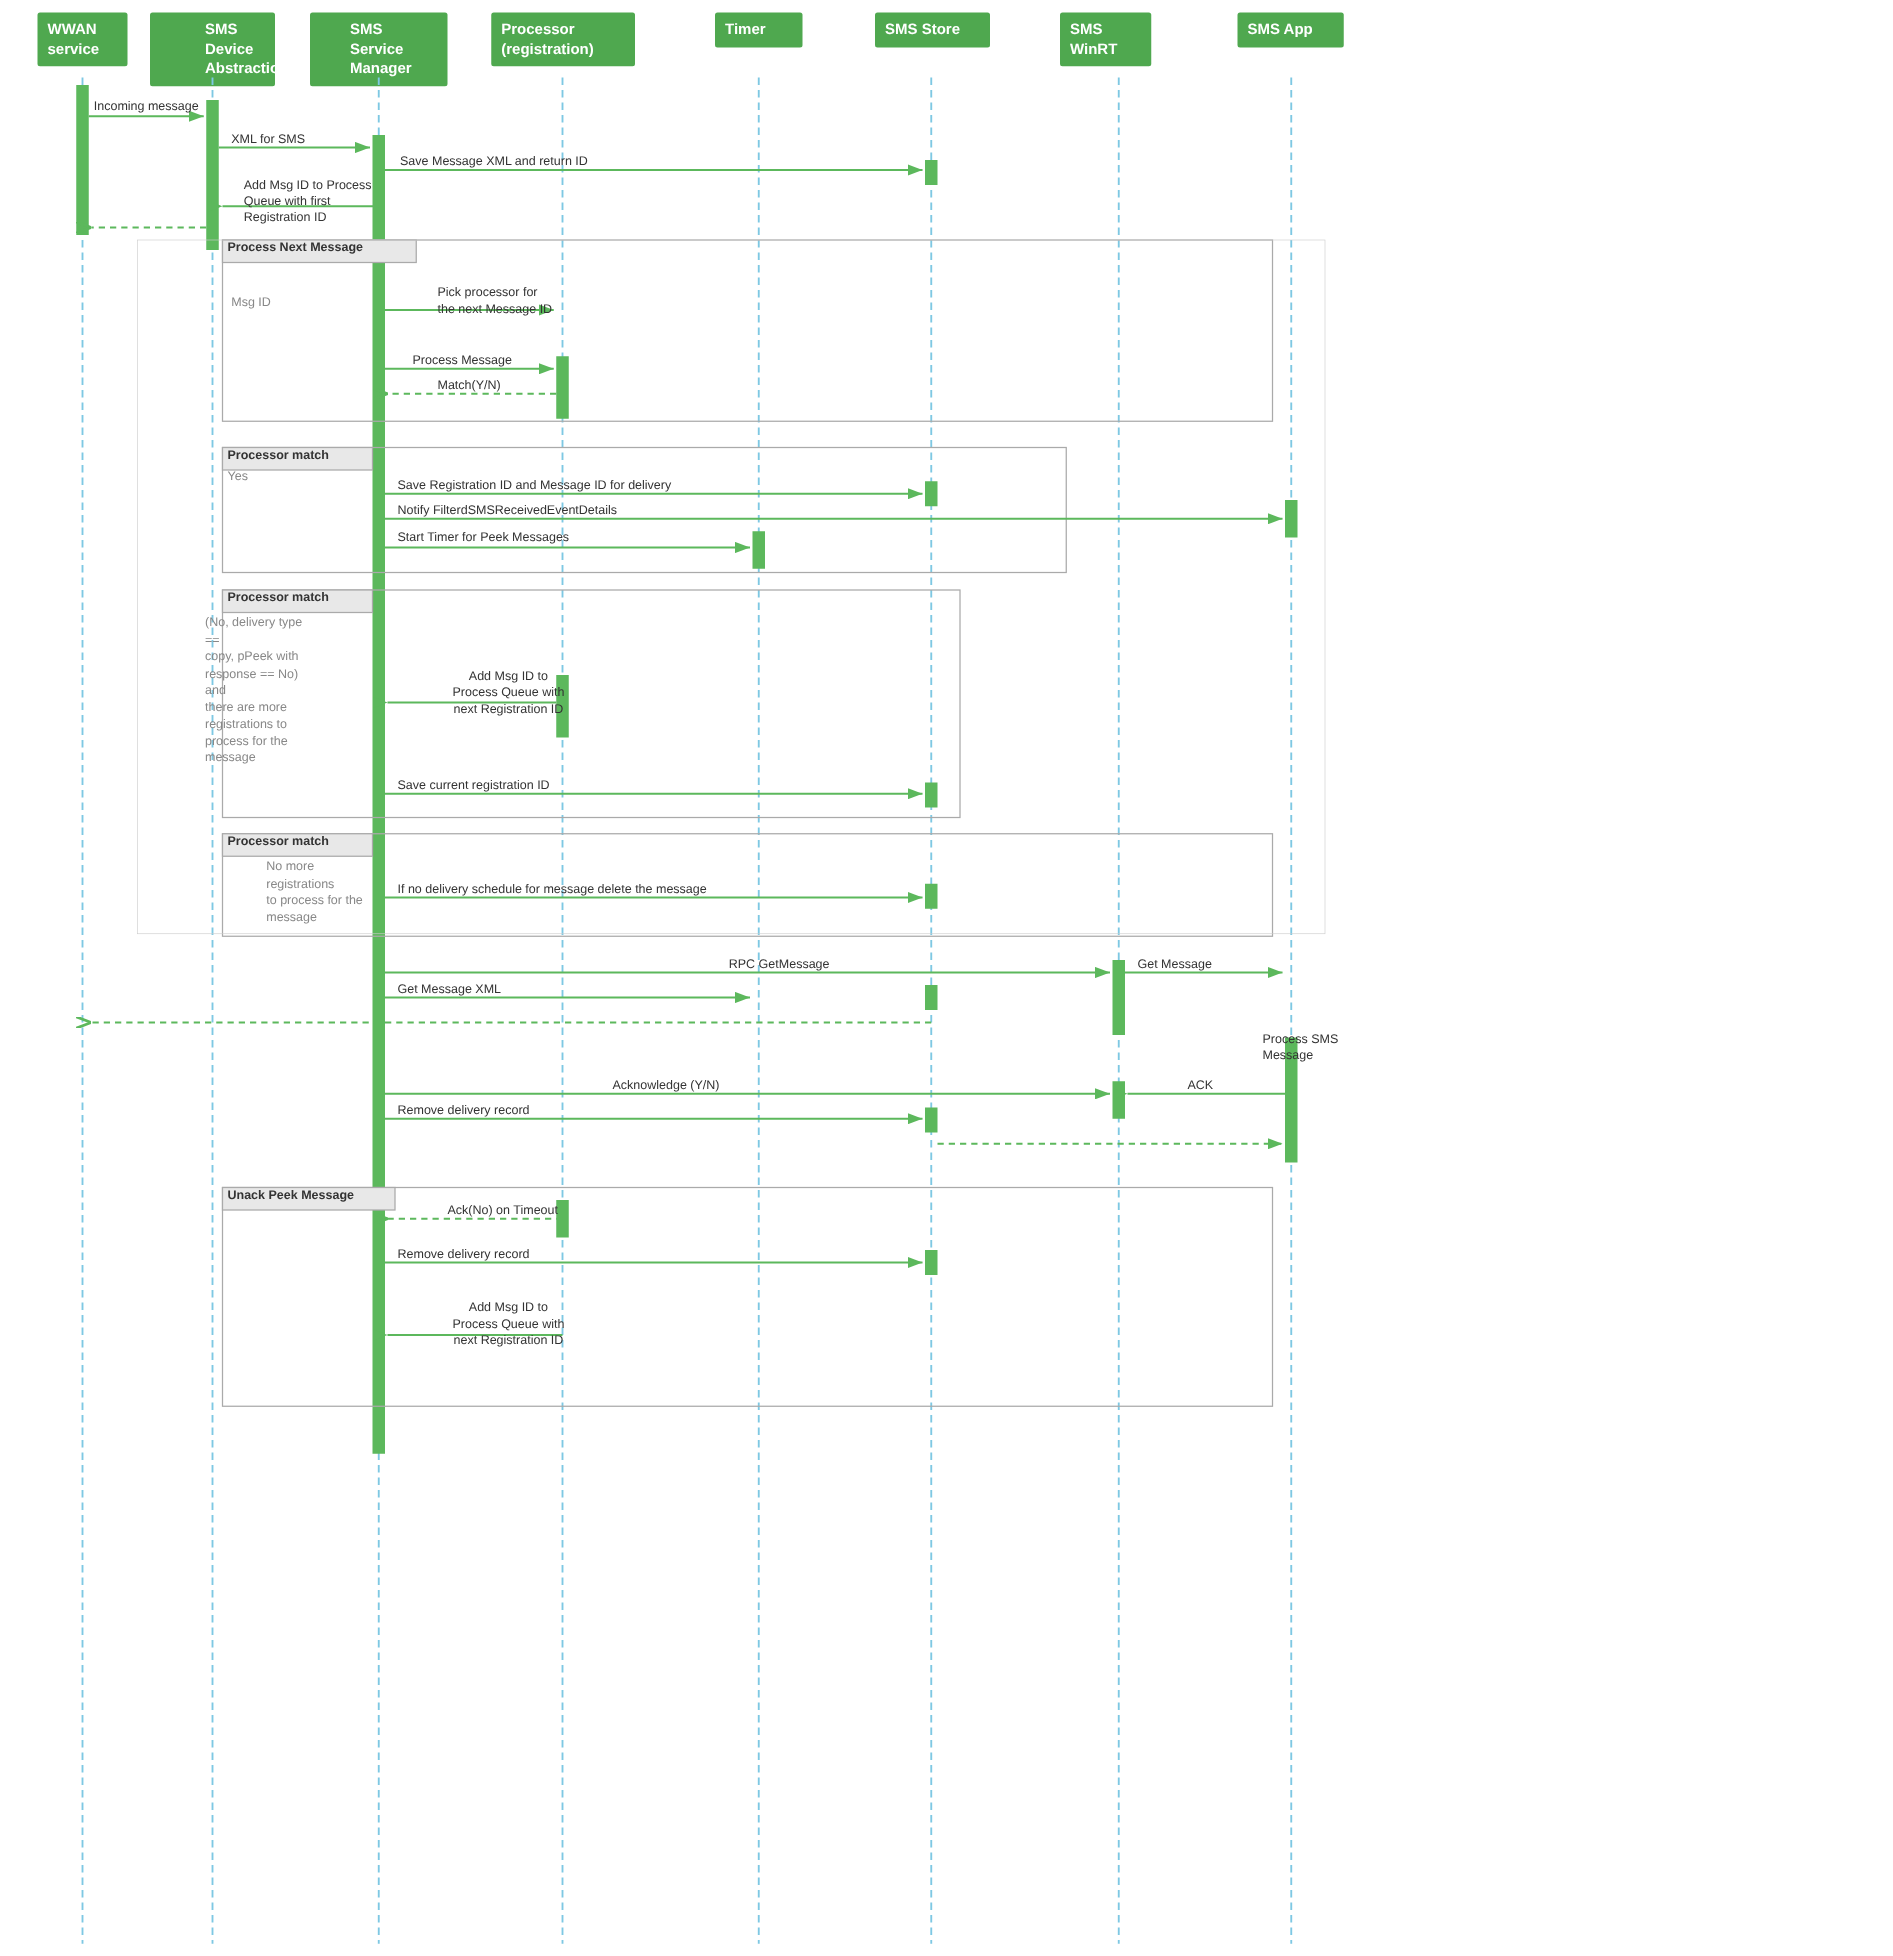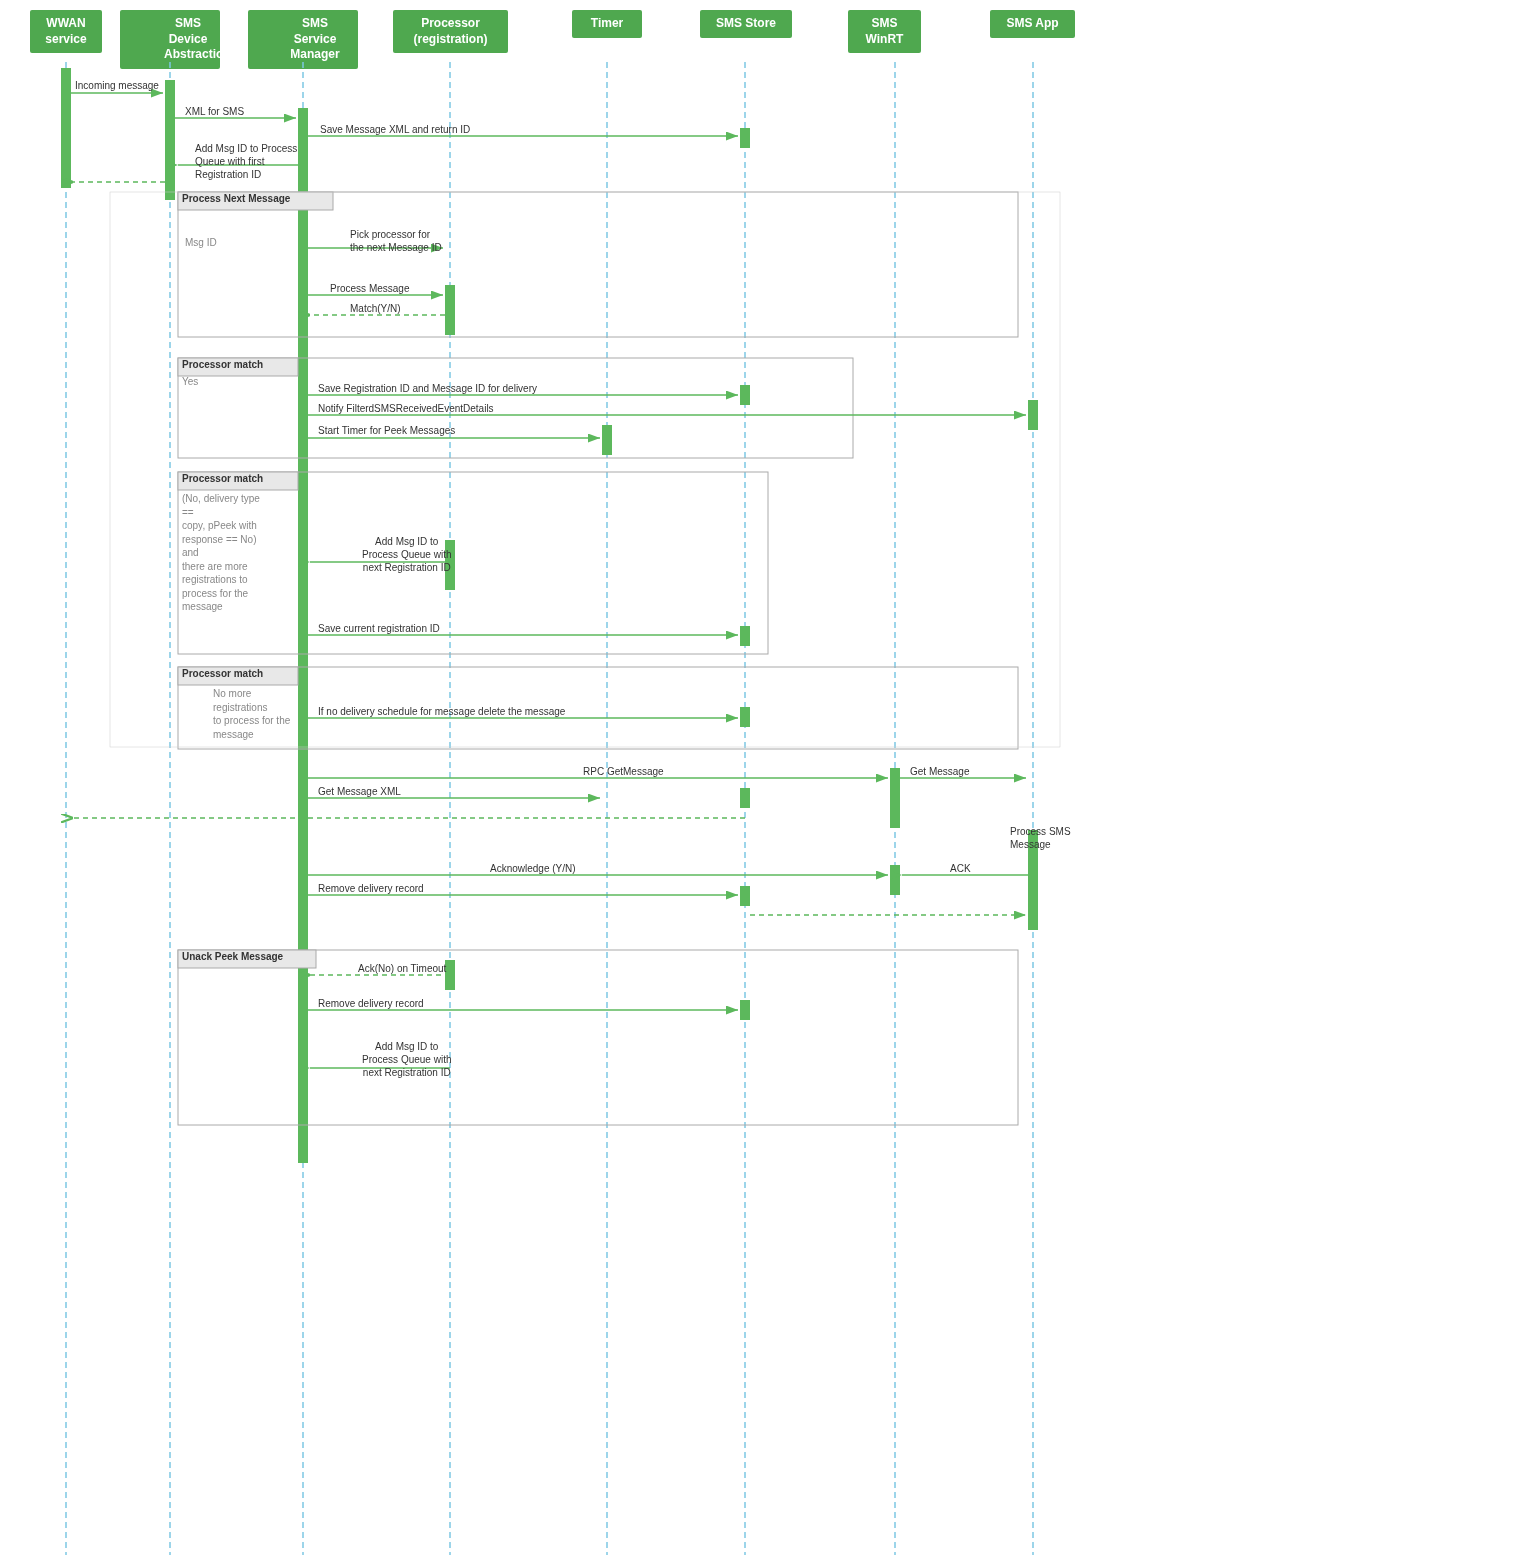--- a/index.html
+++ b/index.html
@@ -20,21 +20,21 @@
     }
 
     
     .actor-box {
       position: absolute;
       top: 10px;
       background: #4fa84f;
       color: white;
       font-weight: bold;
       font-size: 12px;
-      text-align: center;
+      text-align: left;
       padding: 6px 8px;
       border-radius: 2px;
       line-height: 1.3;
     }
 
     svg.arrows-svg {
       position: absolute;
       top: 0;
       left: 0;
       width: 1514px;
@@ -173,21 +173,21 @@
     <line x1="308" y1="1010" x2="738" y2="1010" stroke="#5cb85c" stroke-width="1.5" marker-end="url(#arrowhead)"></line>
 
     <line x1="450" y1="1068" x2="310" y2="1068" stroke="#5cb85c" stroke-width="1.5" marker-end="url(#arrowhead-left)"></line>
 
   </svg>
 
   <div style="position:absolute;left:182px;top:193px;font-size:10px;font-weight:bold;color:#333;">Process Next Message</div>
   <div style="position:absolute;left:182px;top:359px;font-size:10px;font-weight:bold;color:#333;">Processor match</div>
   <div style="position:absolute;left:182px;top:376px;font-size:10px;color:#888;">Yes</div>
   <div style="position:absolute;left:182px;top:473px;font-size:10px;font-weight:bold;color:#333;">Processor match</div>
-  <div style="position:absolute;left:182px;top:492px;font-size:10px;color:#888;max-width:90px;line-height:1.35;">(No, delivery type ==<br>copy, pPeek with<br>response == No) and<br>there are more<br>registrations to<br>process for the<br>message</div>
+  <div style="position:absolute;left:164px;top:492px;font-size:10px;color:#888;max-width:90px;line-height:1.35;">(No, delivery type ==<br>copy, pPeek with<br>response == No) and<br>there are more<br>registrations to<br>process for the<br>message</div>
   <div style="position:absolute;left:182px;top:668px;font-size:10px;font-weight:bold;color:#333;">Processor match</div>
   <div style="position:absolute;left:182px;top:687px;font-size:10px;color:#888;max-width:90px;line-height:1.35;margin-left:31px;">No more registrations<br>to process for the<br>message</div>
   <div style="position:absolute;left:182px;top:951px;font-size:10px;font-weight:bold;color:#333;">Unack Peek Message</div>
 
   <div style="position:absolute;left:75px;top:80px;font-size:10px;color:#333;">Incoming message</div>
   <div style="position:absolute;left:185px;top:106px;font-size:10px;color:#333;">XML for SMS</div>
   <div style="position:absolute;left:320px;top:124px;font-size:10px;color:#333;">Save Message XML and return ID</div>
   <div style="position:absolute;left:195px;top:142px;font-size:10px;color:#333;max-width:105px;line-height:1.3;">Add Msg ID to Process<br>Queue with first Registration ID</div>
 
   <div style="position:absolute;left:185px;top:237px;font-size:10px;color:#888;">Msg ID</div>

